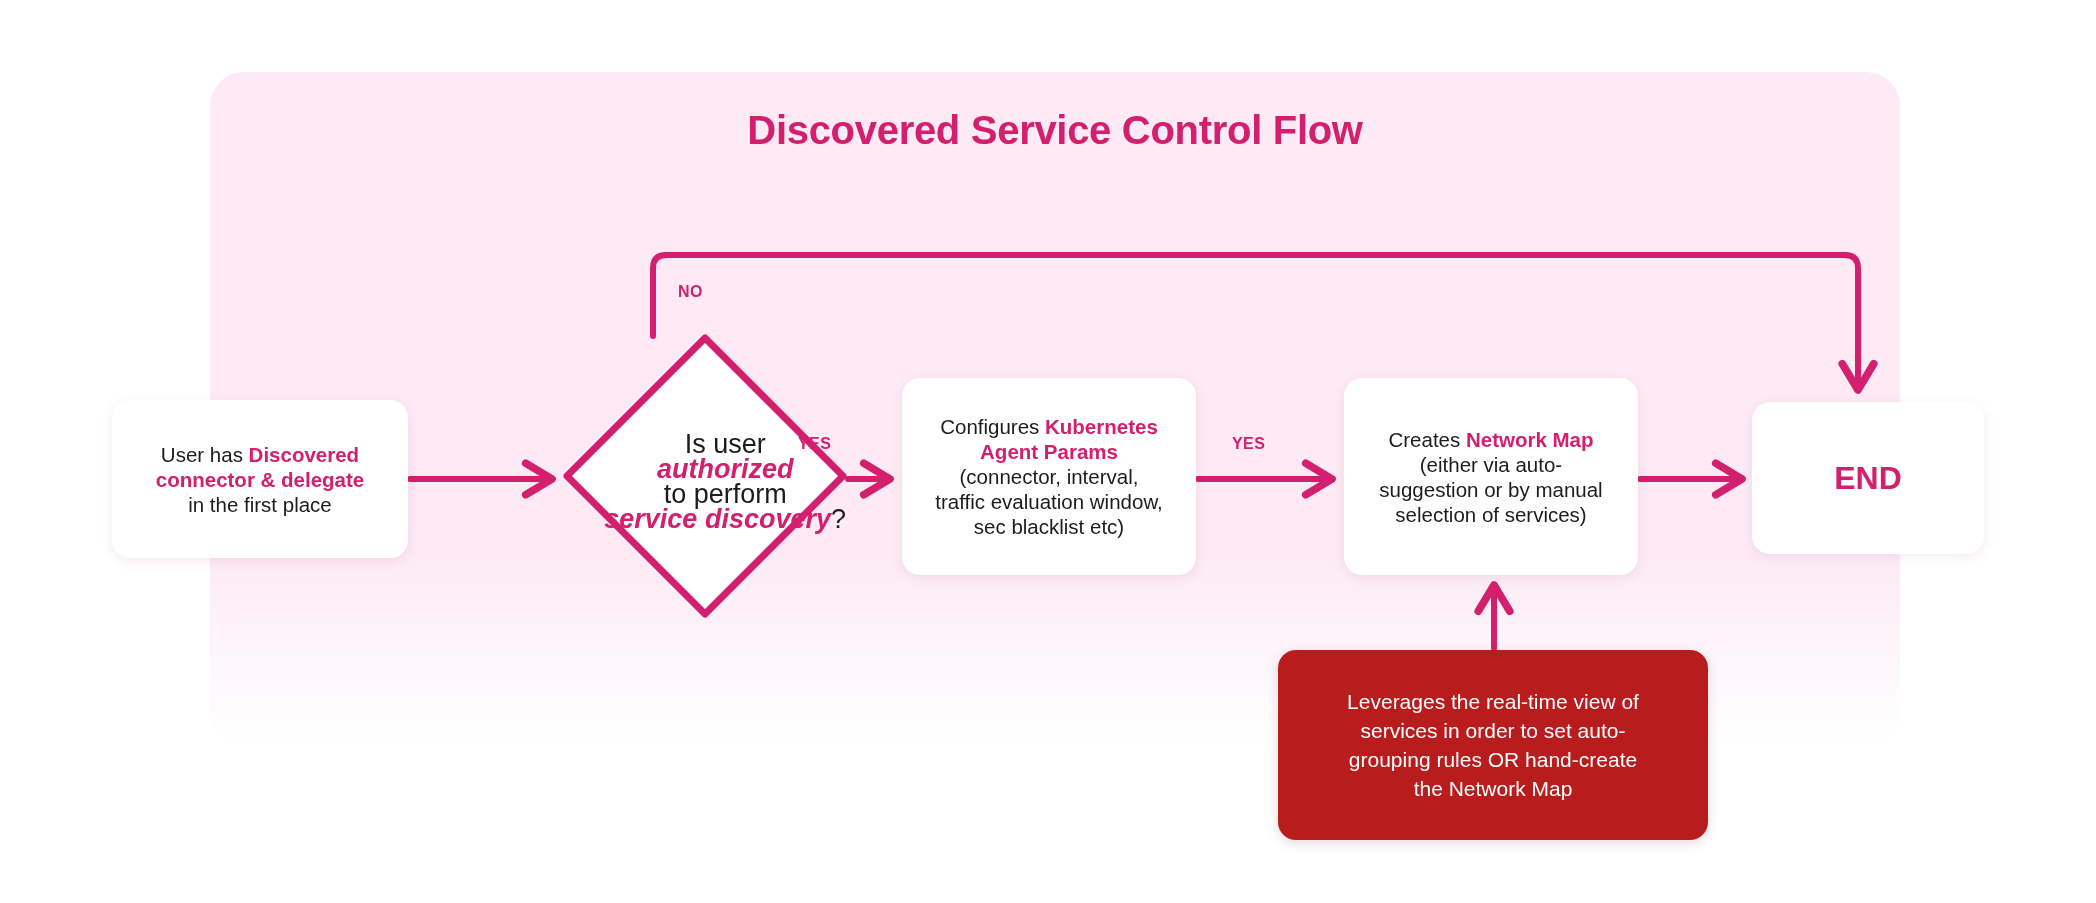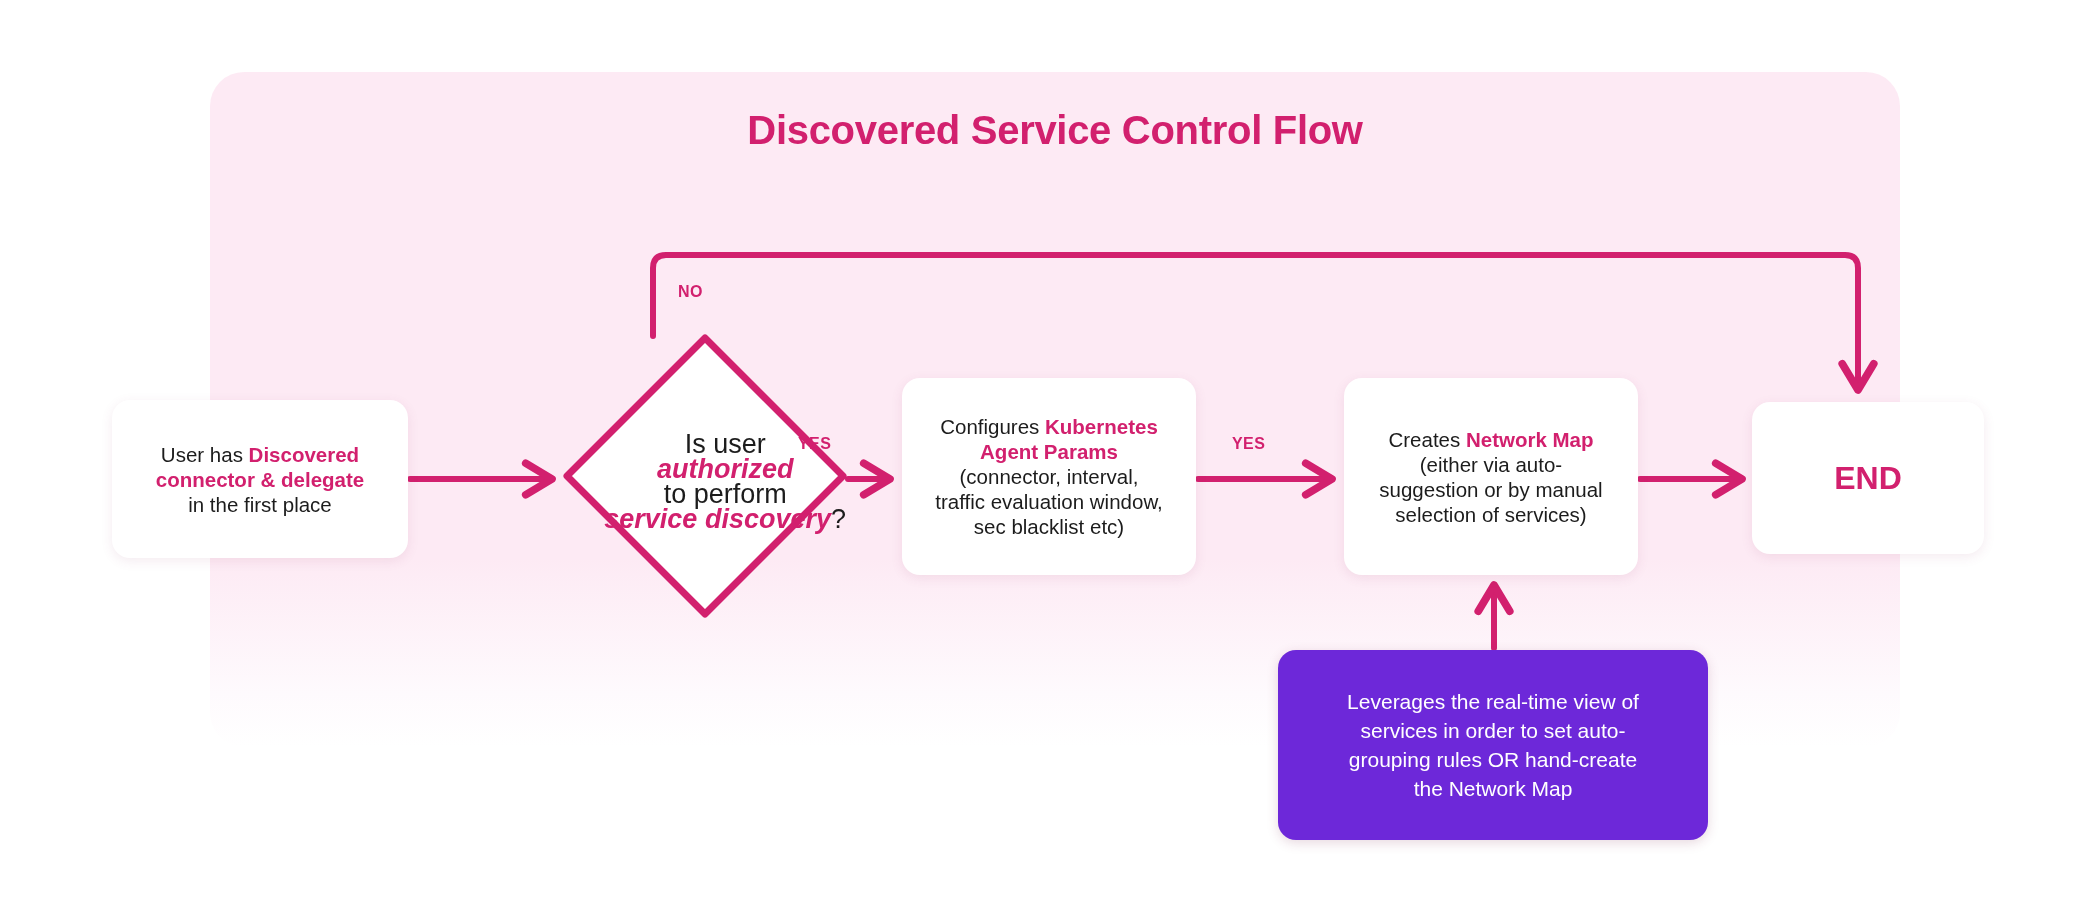--- a/index.html
+++ b/index.html
@@ -55,21 +55,21 @@
   #node-end    {
     left:1752px; top:402px; width:232px; height:152px;
     font-size:32px; font-weight:bold; color:#d2206e;
   }
 
   
   #node-note {
     position:absolute;
     left:1278px; top:650px;
     width:430px; height:190px;
-    background:#6d28d9;
+    background:#b91c1c;
     border-radius:18px;
     box-shadow:0 3px 12px rgba(120,40,80,0.18);
     display:flex; align-items:center; justify-content:center;
     text-align:center;
     color:#ffffff;
     font-size:21px;
     line-height:29px;
     padding:10px 20px;
   }
 

